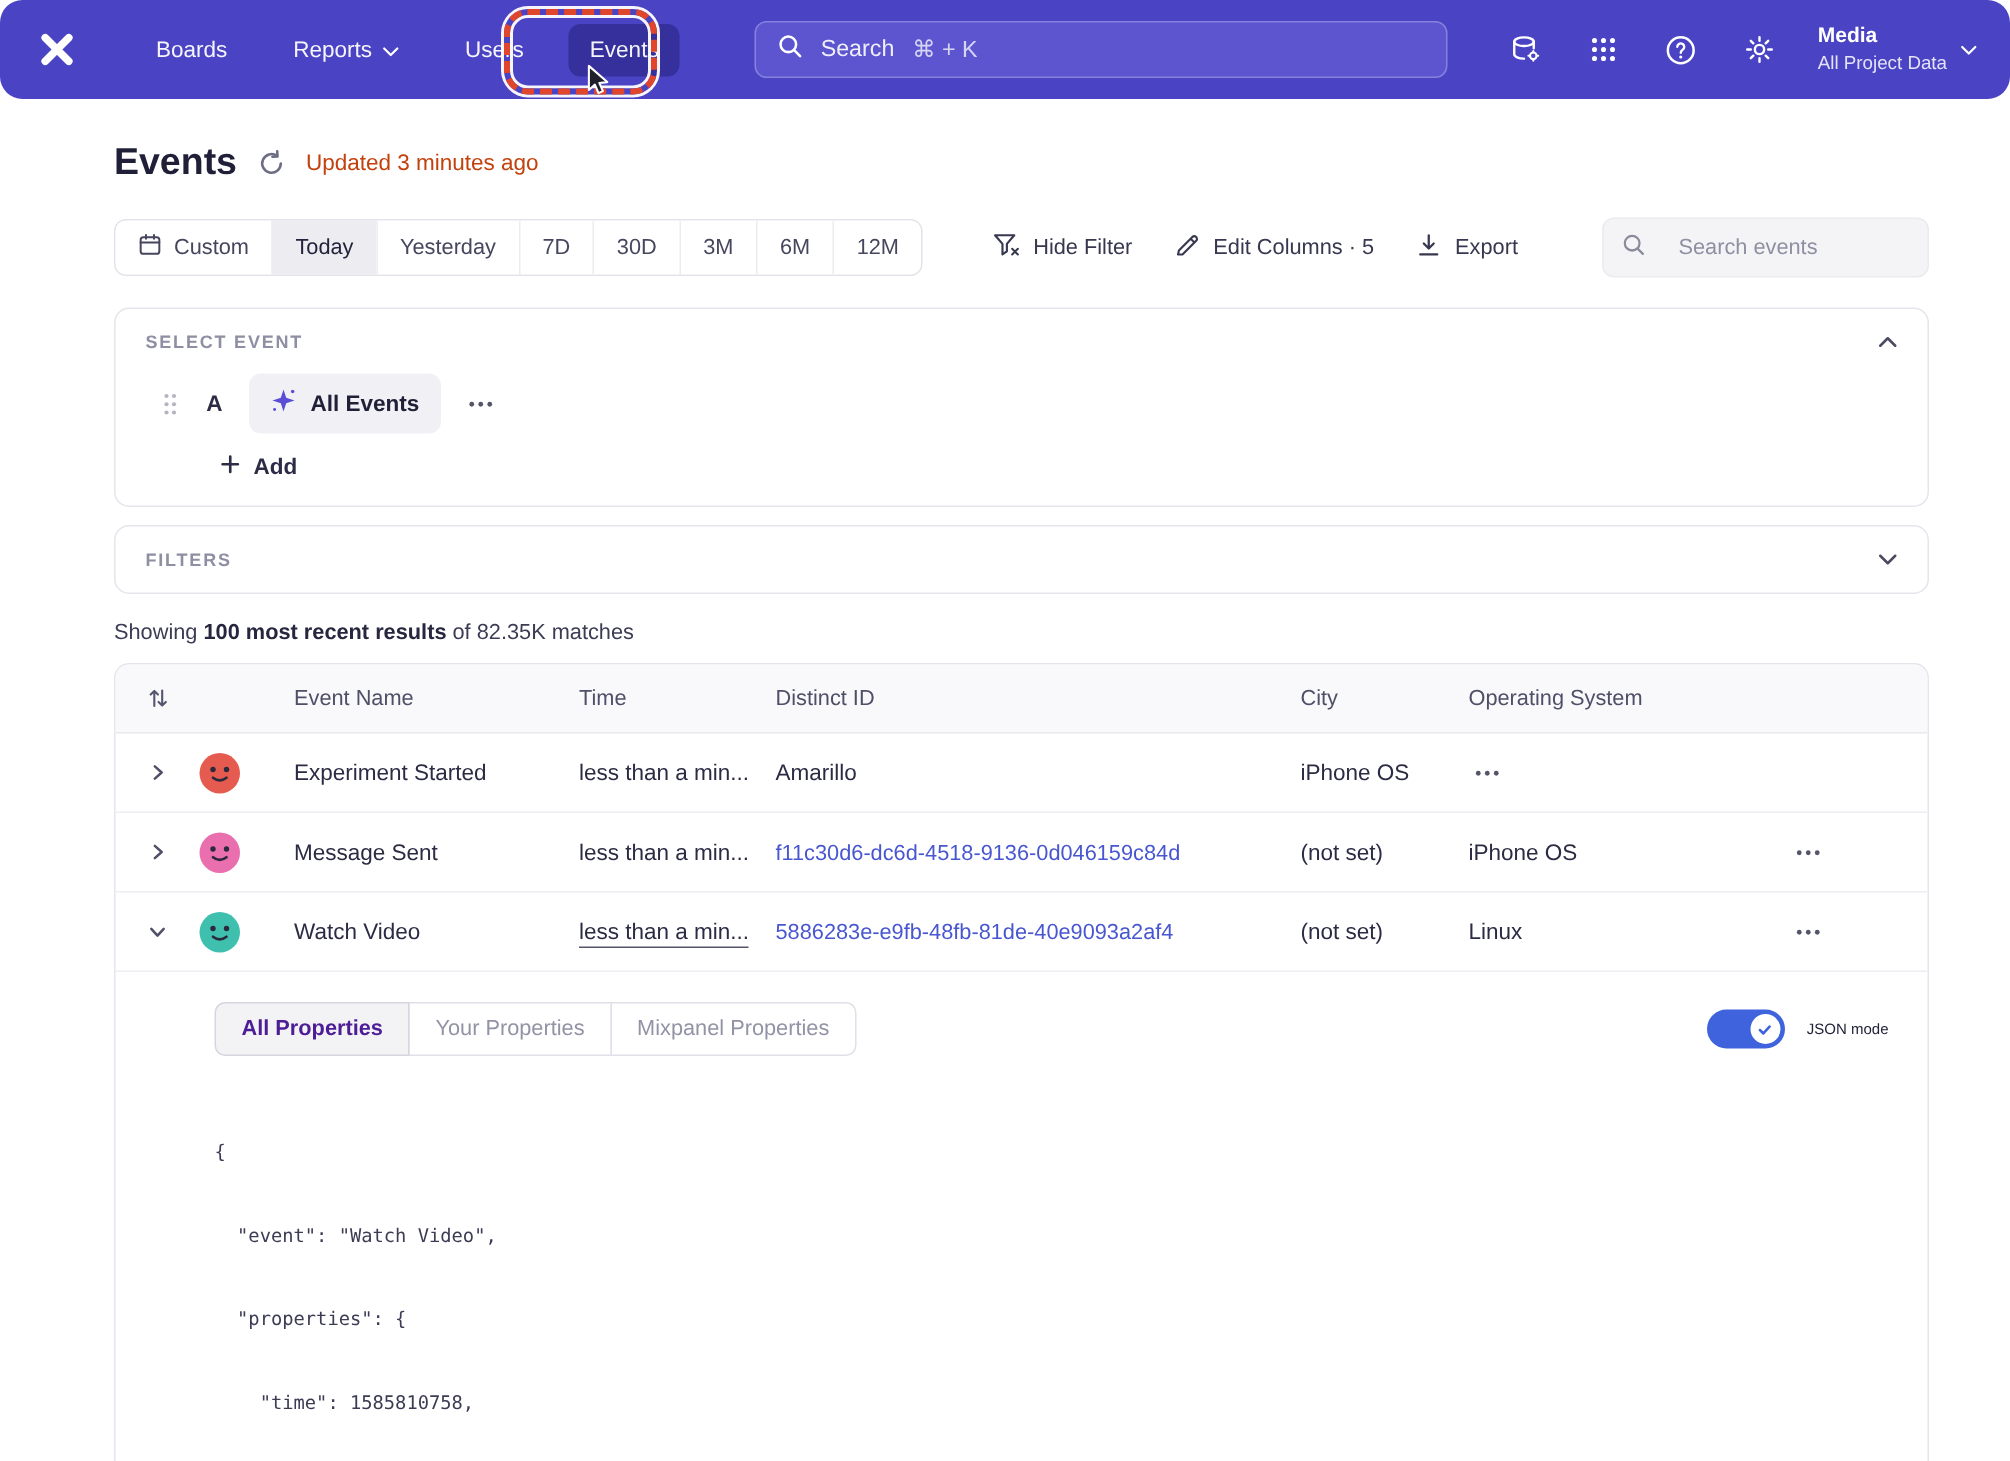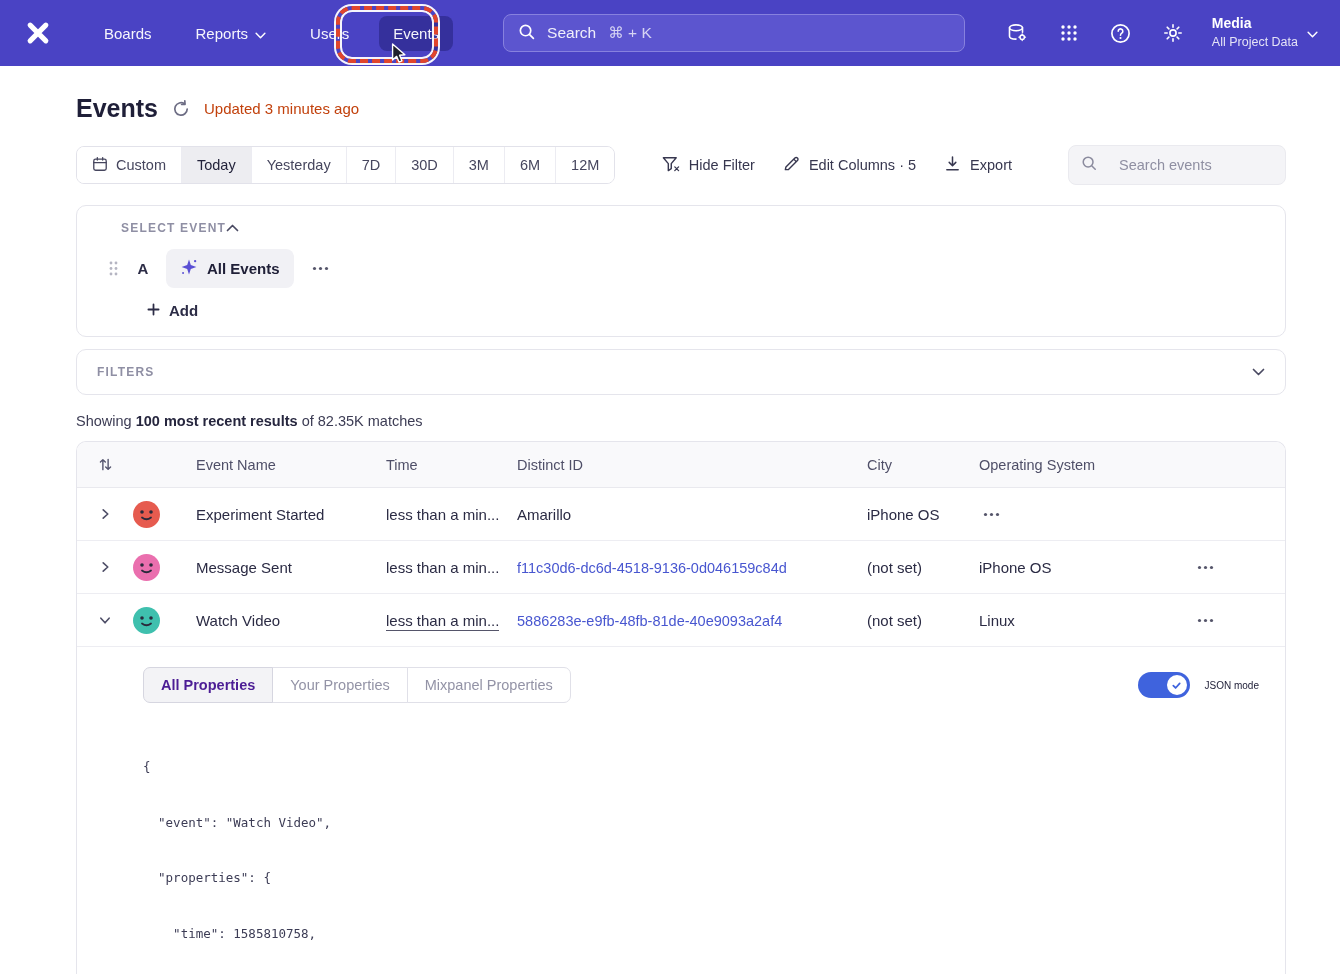--- a/index.html
+++ b/index.html
@@ -1,21 +1,21 @@
 <!DOCTYPE html>
 <html><head>
 <meta charset="utf-8">
 <style>
   * { box-sizing: border-box; margin: 0; padding: 0; }
   html,body { width:1340px; height:974px; overflow:hidden; background:#fff;
     font-family:"Liberation Sans", sans-serif; }
 
   
   .topnav { height:66px; background:#4a43c4; display:flex; align-items:center;
-    padding:0 22px 0 24px; color:#fff; position:relative; }
+    padding:0 22px 0 24px; color:#fff; position:relative;border-radius:15px; }
   .logo { width:28px; height:28px; display:flex; align-items:center; justify-content:center;
     margin-right:38px; cursor:pointer; }
   .nav-items { display:flex; align-items:center; gap:16px; }
   .nav-item { font-size:15px; padding:9px 14px; border-radius:8px; display:flex;
     align-items:center; gap:7px; color:rgba(255,255,255,0.95); cursor:pointer; white-space:nowrap; }
   .nav-item.active { background:rgba(10,8,70,0.32); }
   .nav-search { margin-left:50px; width:462px; height:38px; background:#5c55cf;
     border:1px solid #8781de; border-radius:8px; display:flex; align-items:center;
     gap:12px; padding:16px 14px; font-size:15.5px; color:rgba(255,255,255,0.9); cursor:text; }
   .nav-search .shortcut { color:rgba(255,255,255,0.75); }
@@ -52,21 +52,21 @@
   .search-events { width:218px; height:40px; border-radius:8px; background:#f4f4f7;
     border:1px solid #eaeaef; display:flex; align-items:center; gap:22px; padding:0 12px;
     margin-left:28px; color:#8b8b9e; }
   .search-events input { border:none; background:transparent; outline:none; flex:1;
     font-size:14.5px; font-family:"Liberation Sans", sans-serif; color:#33334a; }
   .search-events input::placeholder { color:#8f8fa2; }
 
   .card { border:1px solid #e5e5ec; border-radius:10px; background:#fff; }
   .select-card { margin-top:20px; padding:15px 20px 16px; }
   .card-label { font-size:12px; letter-spacing:1.2px; color:#8f8fa4; font-weight:700; }
-  .select-head { display:flex; align-items:center;margin-left:24px; }
+  .select-head { display:flex; justify-content:space-between; align-items:center; }
   .chev-btn { color:#4a4a62; cursor:pointer; display:flex; align-items:center; }
   .event-row { display:flex; align-items:center; margin-top:14px; }
   .drag-handle { margin:0 17px 0 12px; cursor:grab; display:flex; }
   .row-letter { font-size:15px; font-weight:700; color:#2c2c46; width:16px; text-align:center; margin-right:15px; }
   .event-chip { display:flex; gap:9px; align-items:center; background:#f1f1f5; border-radius:8px;
     padding:9px 14px; font-size:15px; font-weight:700; color:#202038; cursor:pointer; }
   .more-dots { margin-left:14px; cursor:pointer; display:flex; padding:4px; }
   .add-row { margin-top:14px; display:inline-flex; align-items:center; gap:9px; font-size:15px;
     font-weight:700; color:#2c2c46; cursor:pointer; margin-left:50px; }
   .filters-card { margin-top:12px; padding:15px 20px; display:flex; align-items:center;

